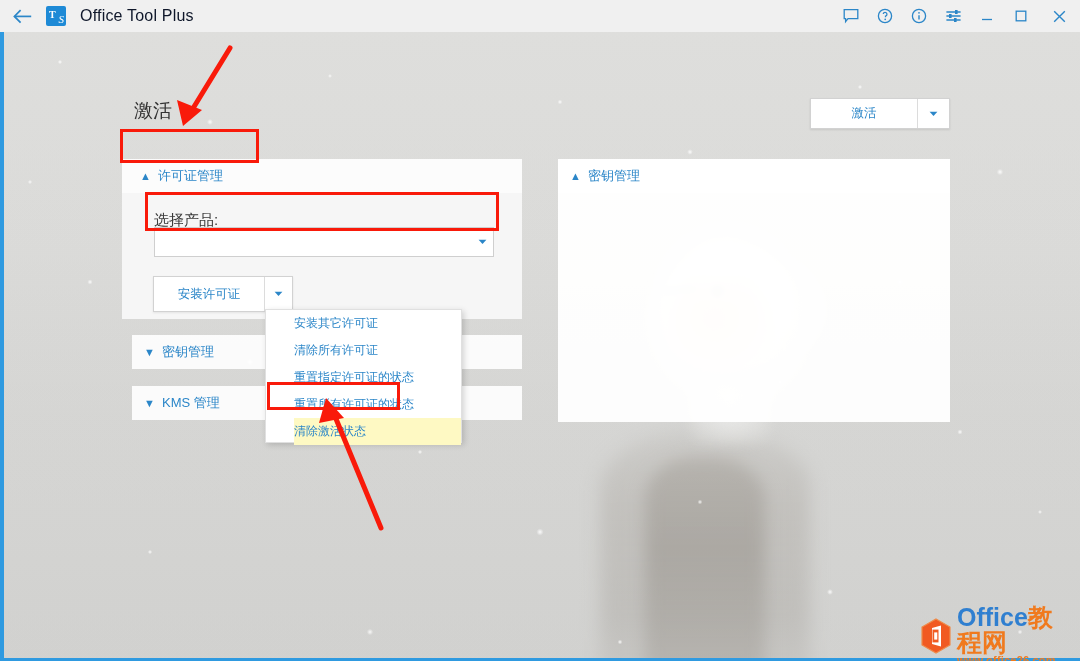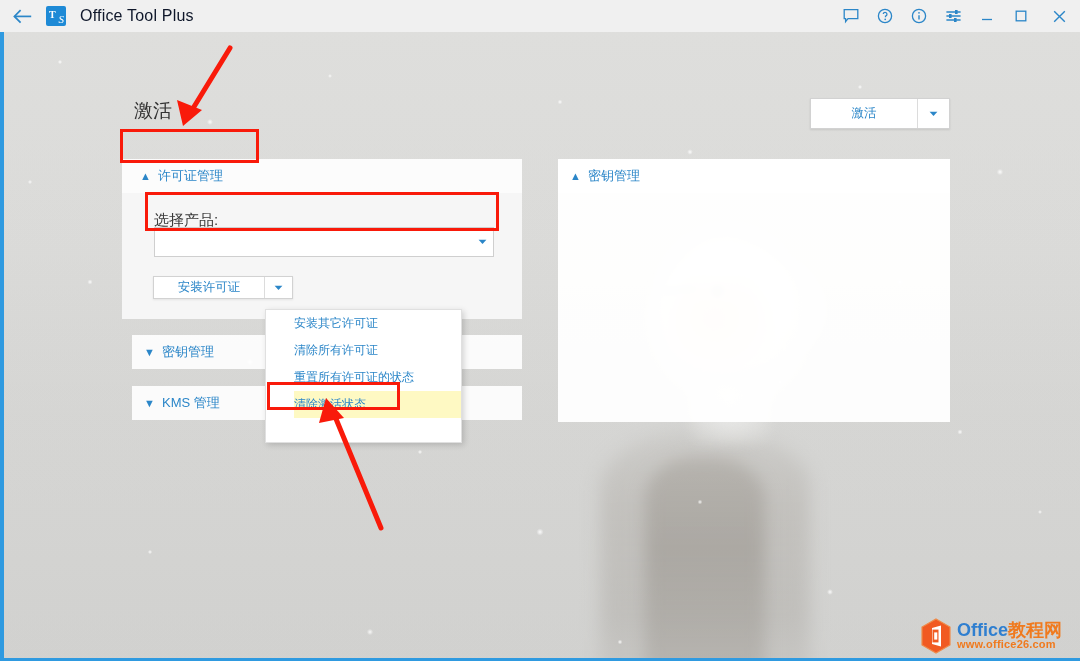--- a/index.html
+++ b/index.html
@@ -283,21 +283,21 @@
     font-size: 12px;
     color: #333;
   }
   #product-select .caret {
     width: 22px;
     display: flex; align-items: center; justify-content: center;
   }
 
   #install-split {
     position: absolute; left: 31px; top: 117px;
-    width: 140px; height: 23px;
+    width: 140px; height: 36px;
     display: flex;
     background: #ffffff;
     border: 1px solid #d2d2d2;
     box-sizing: border-box;
     box-shadow: 0 1px 2px rgba(0,0,0,0.08);
   }
   #install-split .main {
     flex: 1;
     display: flex; align-items: center; justify-content: center;
     font-size: 12.5px; color: #2b86c8;
@@ -380,21 +380,21 @@
     align-items: center;
     z-index: 45;
   }
   #wm-hex {
     width: 32px; height: 36px;
     position: relative;
     flex: none;
   }
   #wm-text { margin-left: 5px; line-height: 1; }
   #wm-title {
-    font-size: 18px;
+    font-size: 25px;
     font-weight: bold;
     color: #f07a1e;
     letter-spacing: 0px;
   }
   #wm-title .blue { color: #2f7fd0; }
   #wm-url {
     font-size: 11px;
     font-weight: bold;
     color: #f07a1e;
     margin-top: 0;
@@ -551,20 +551,21 @@
       <div id="result-head">
         <span class="chev">▲</span>
         <span>密钥管理</span>
       </div>
       <div id="result-body"></div>
     </div>
 
     <div id="license-menu">
       <div class="menu-item">安装其它许可证</div>
       <div class="menu-item">清除所有许可证</div>
+      <div class="menu-item">重置指定许可证的状态</div>
       <div class="menu-item">重置所有许可证的状态</div>
       <div class="menu-item hover">清除激活状态</div>
     </div>
 
   </div>
 
   <div class="anno-box" id="anno-license-head"></div>
   <div class="anno-box" id="anno-product"></div>
   <div class="anno-box" id="anno-menu-item"></div>
 

